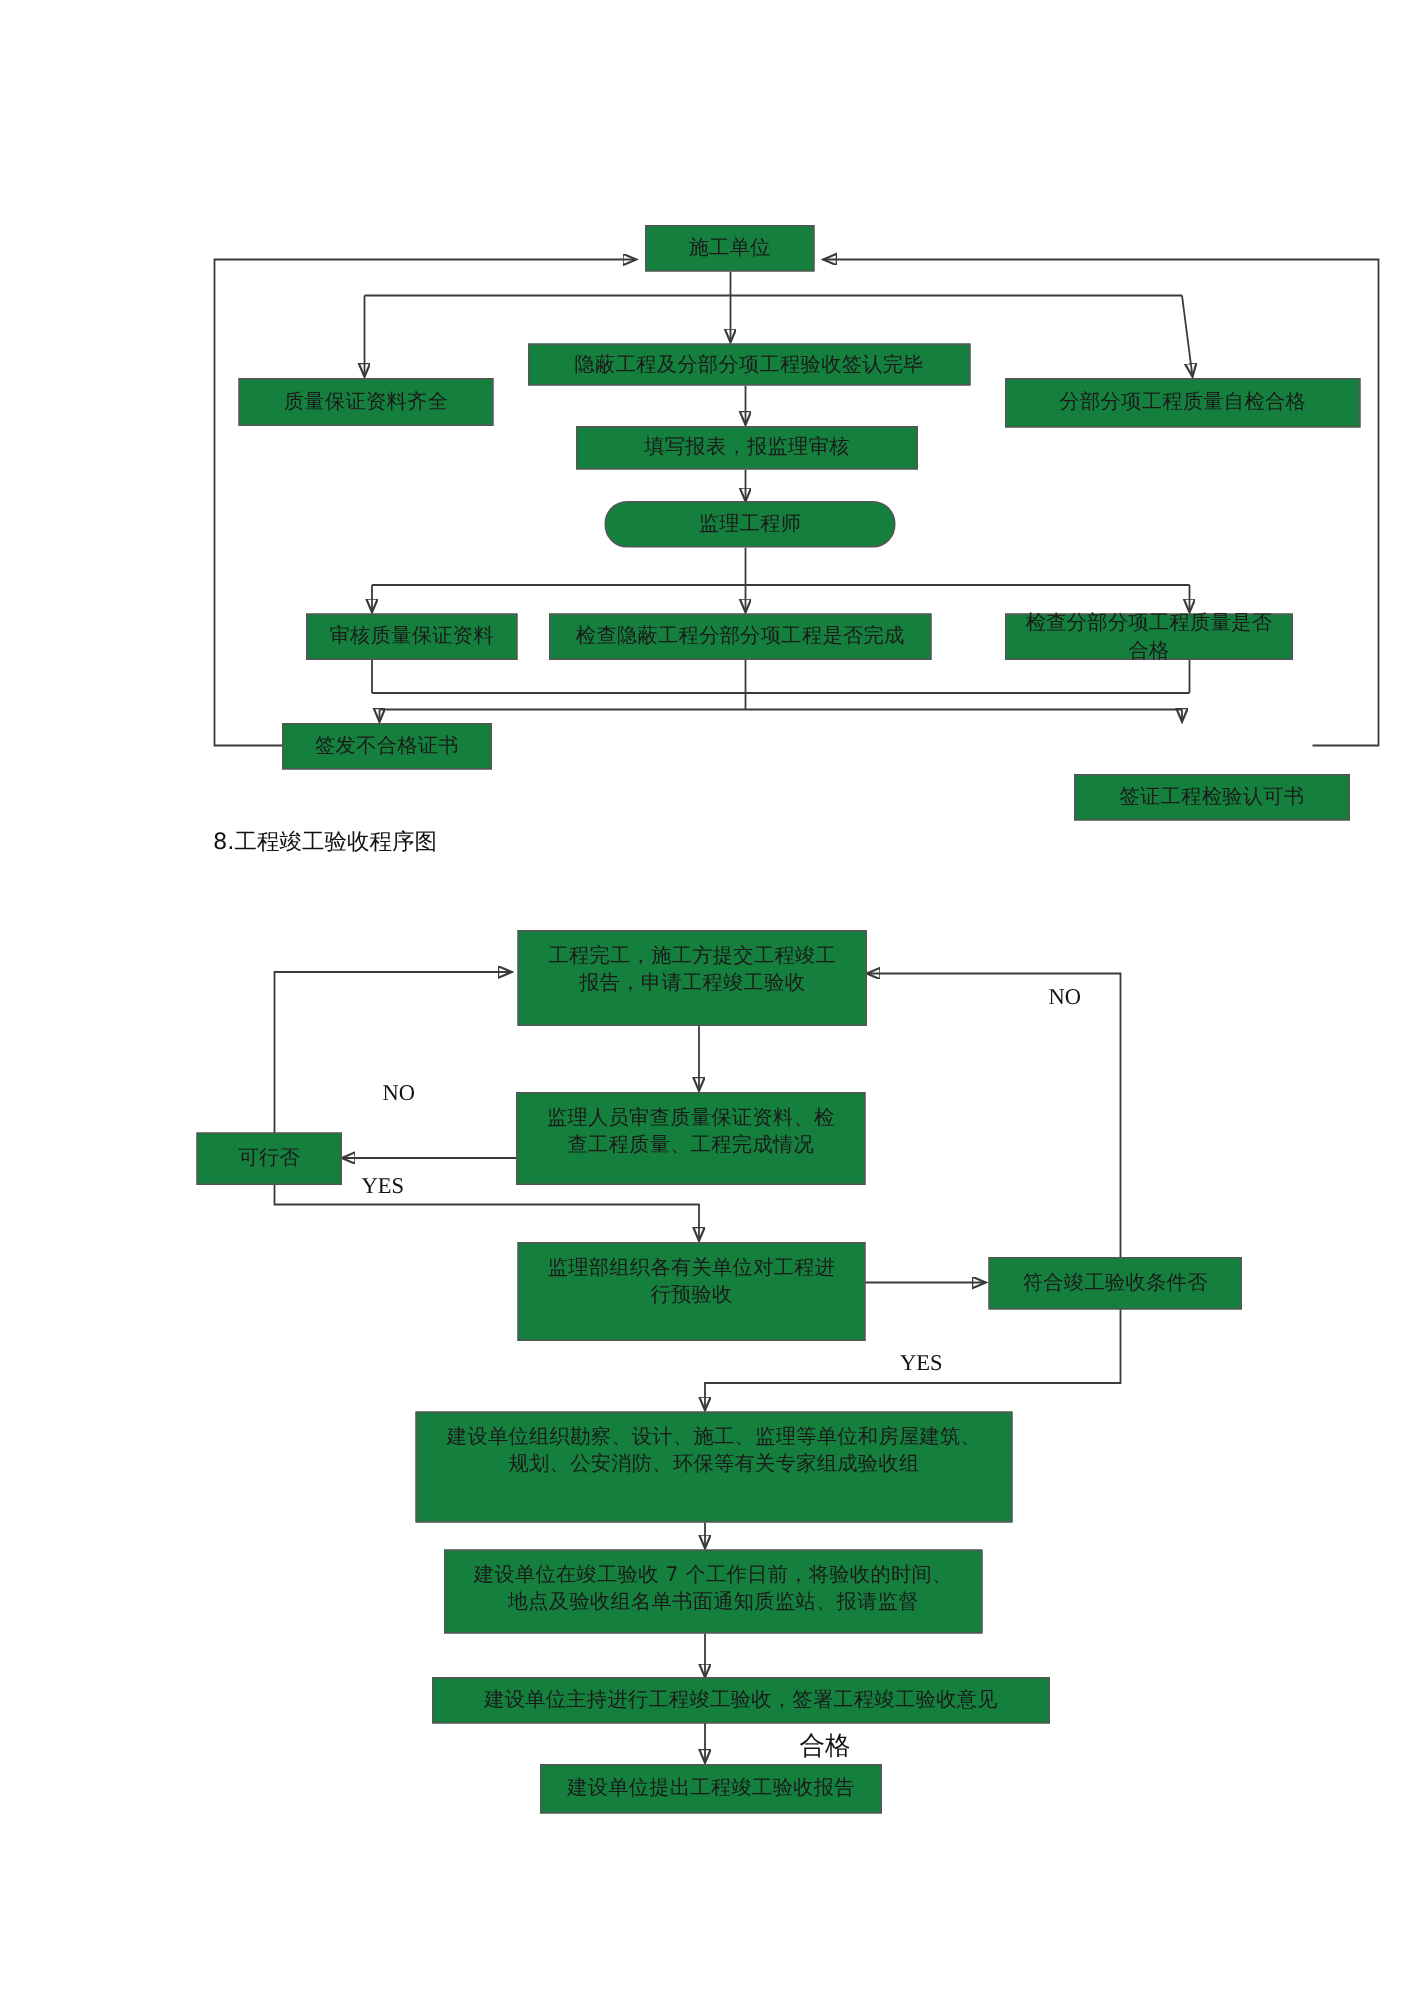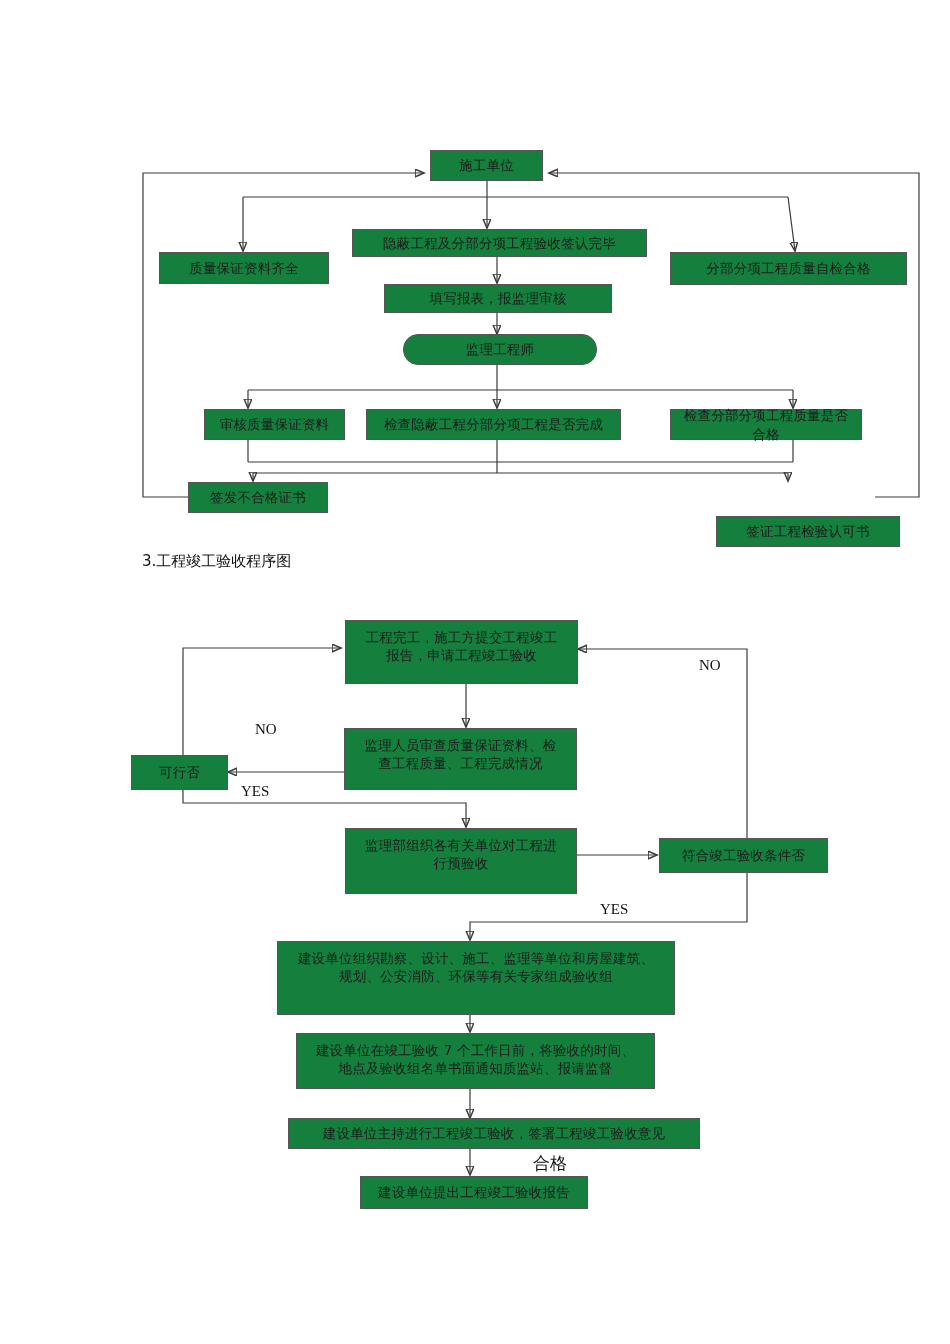--- a/index.html
+++ b/index.html
@@ -189,21 +189,21 @@
 
   <div class="fbox" style="left:188px; top:482px; width:140px; height:31px;text-align:center;">
     <span>签发不合格证书</span>
   </div>
 
   <div class="fbox" style="left:716px; top:482px; width:184px; height:31px;margin-top:34px;">
     <span>签证工程检验认可书</span>
   </div>
 
   <div class="heading" style="left:142px; top:552px;">
-    <span>3.工程竣工验收程序图</span>
+    <span>8.工程竣工验收程序图</span>
   </div>
 
   <div class="fbox topalign" style="left:345px; top:620px; width:233px; height:64px;">
     <span>
       <span>工程完工，施工方提交工程竣工</span>
       <span>报告，申请工程竣工验收</span>
     </span>
   </div>
 
   <div class="fbox" style="left:131px; top:755px; width:97px; height:35px;">

